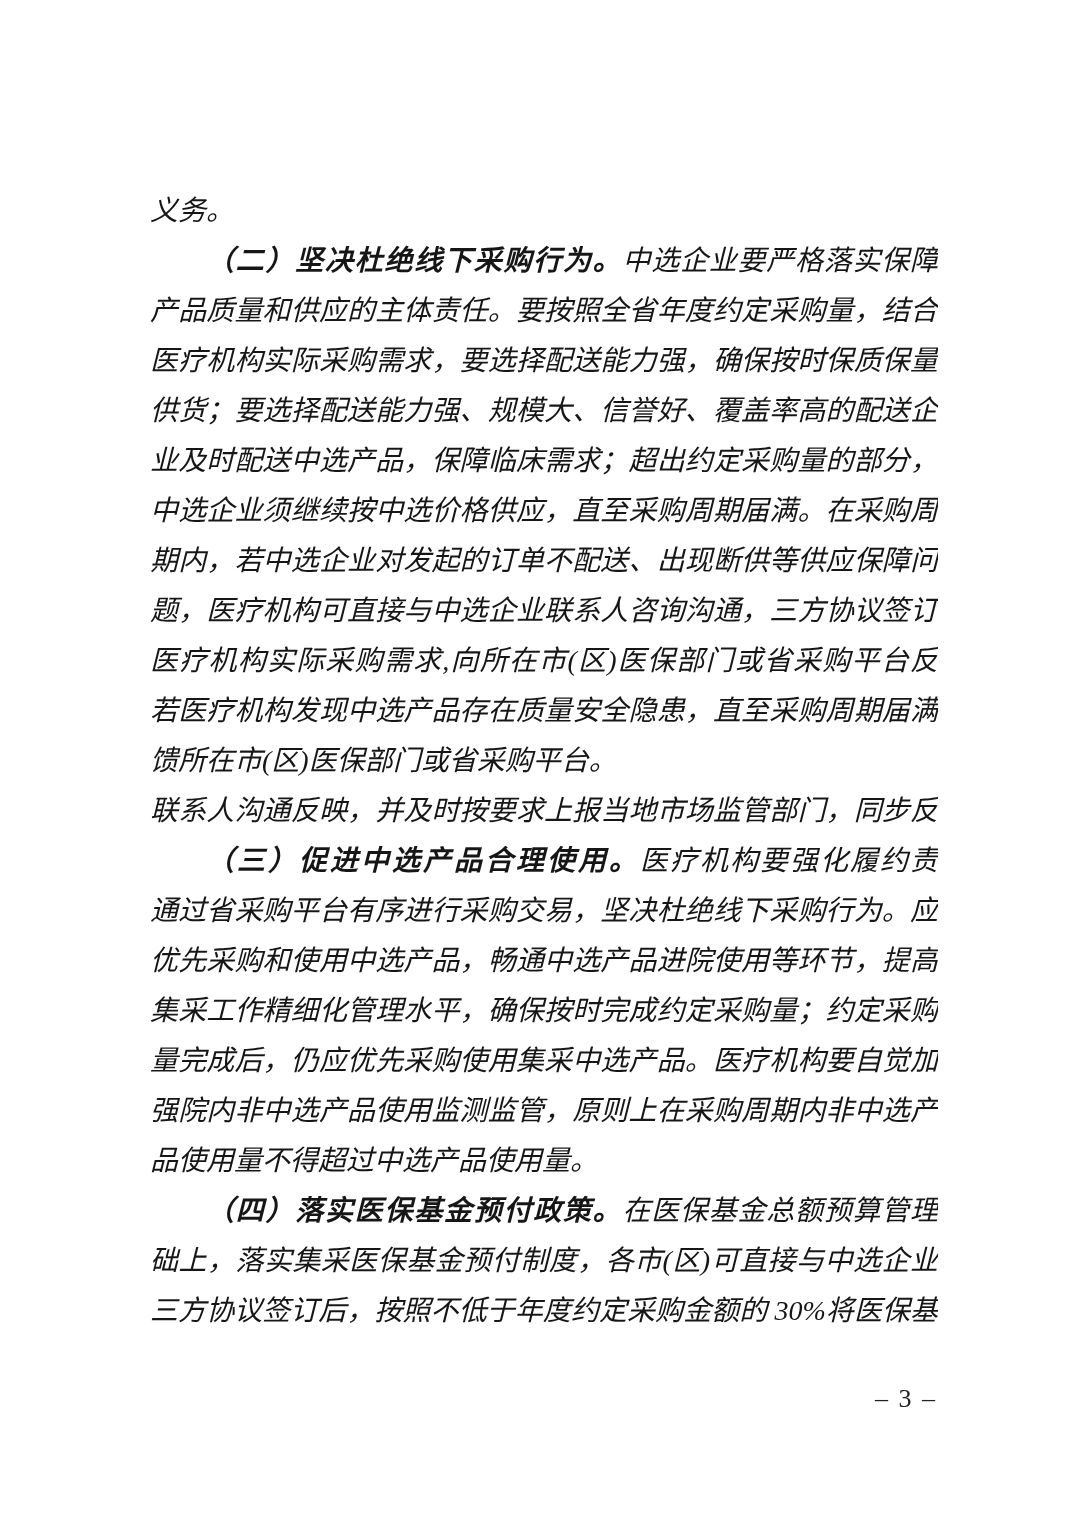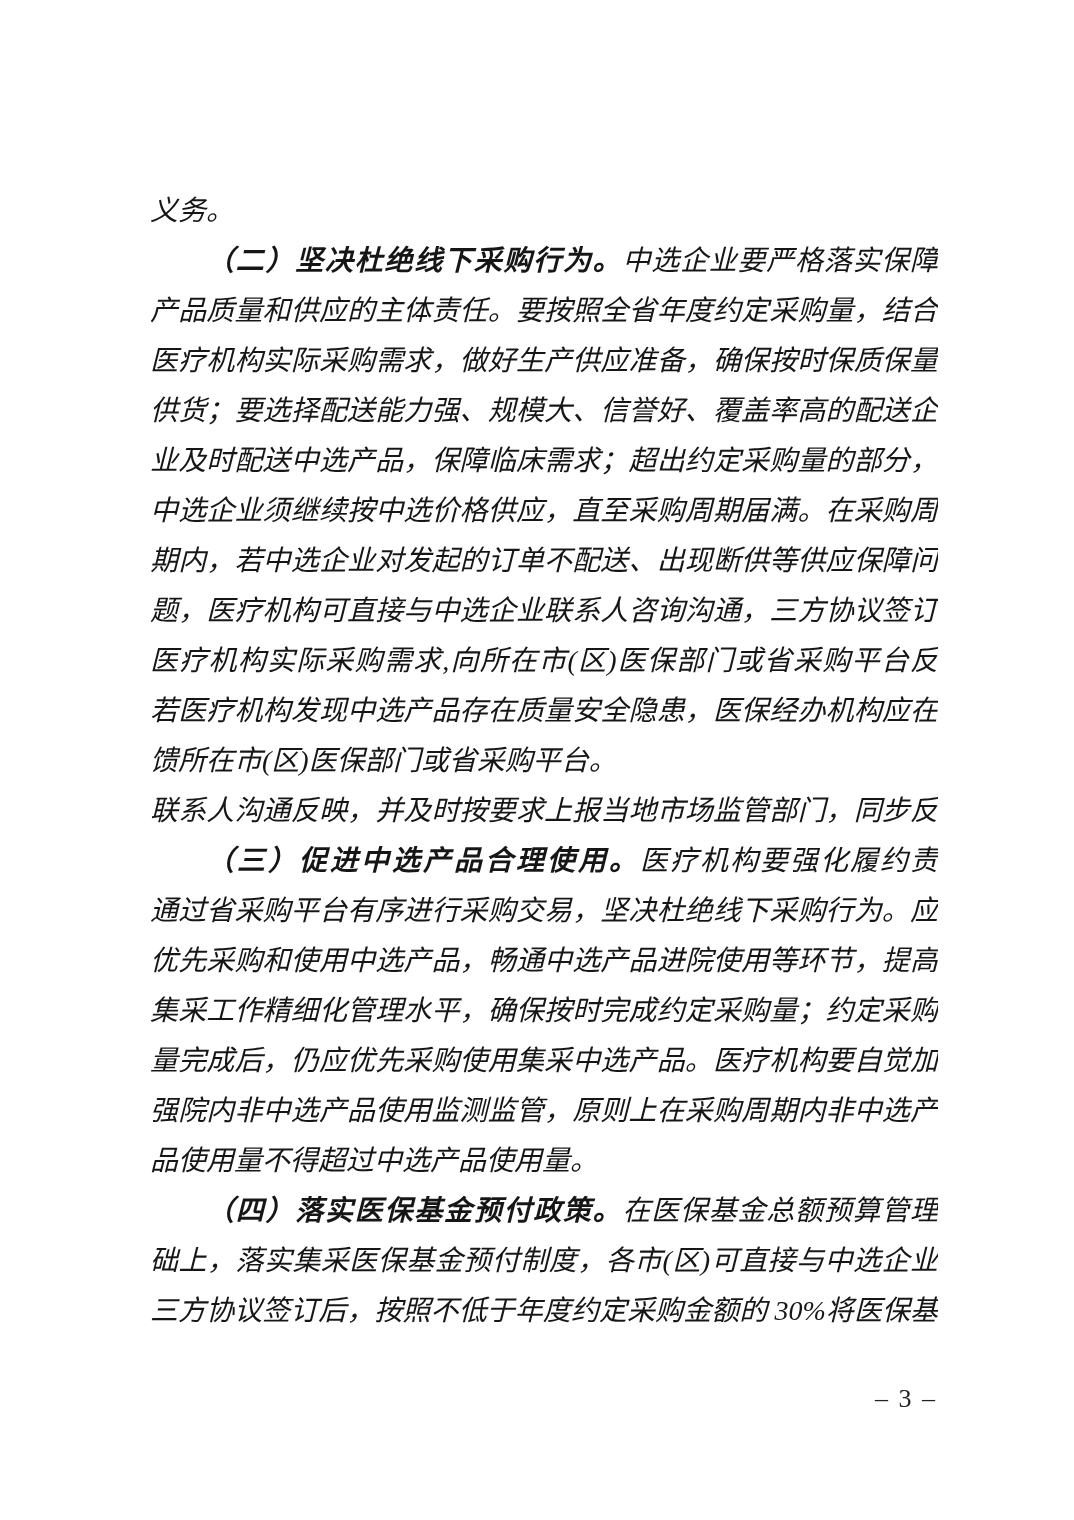--- a/index.html
+++ b/index.html
@@ -56,28 +56,28 @@
   }
 </style>
 </head>
 <body>
 
 <div class="page">
   <div class="content">
     <div class="line"><span class="lead"></span><span>义务。</span></div>
     <div class="line fill indent"><span class="lead">（二）坚决杜绝线下采购行为。</span><span>中选企业要严格落实保障中选</span></div>
     <div class="line fill"><span class="lead"></span><span>产品质量和供应的主体责任。要按照全省年度约定采购量，结合</span></div>
-    <div class="line fill"><span class="lead"></span><span>医疗机构实际采购需求，做好生产供应准备，确保按时保质保量</span></div>
+    <div class="line fill"><span class="lead"></span><span>医疗机构实际采购需求，要选择配送能力强，确保按时保质保量</span></div>
     <div class="line fill"><span class="lead"></span><span>供货；要选择配送能力强、规模大、信誉好、覆盖率高的配送企</span></div>
     <div class="line fill"><span class="lead"></span><span>业及时配送中选产品，保障临床需求；超出约定采购量的部分，</span></div>
     <div class="line fill"><span class="lead"></span><span>中选企业须继续按中选价格供应，直至采购周期届满。在采购周</span></div>
     <div class="line fill"><span class="lead"></span><span>期内，若中选企业对发起的订单不配送、出现断供等供应保障问</span></div>
     <div class="line fill"><span class="lead"></span><span>题，医疗机构可直接与中选企业联系人咨询沟通，三方协议签订后</span></div>
     <div class="line fill"><span class="lead"></span><span>医疗机构实际采购需求,向所在市(区)医保部门或省采购平台反映;</span></div>
-    <div class="line fill"><span class="lead"></span><span>若医疗机构发现中选产品存在质量安全隐患，医保经办机构应在</span></div>
+    <div class="line fill"><span class="lead"></span><span>若医疗机构发现中选产品存在质量安全隐患，直至采购周期届满</span></div>
     <div class="line"><span class="lead"></span><span>馈所在市(区)医保部门或省采购平台。</span></div>
     <div class="line fill"><span class="lead"></span><span>联系人沟通反映，并及时按要求上报当地市场监管部门，同步反</span></div>
     <div class="line fill indent"><span class="lead">（三）促进中选产品合理使用。</span><span>医疗机构要强化履约责任，</span></div>
     <div class="line fill"><span class="lead"></span><span>通过省采购平台有序进行采购交易，坚决杜绝线下采购行为。应</span></div>
     <div class="line fill"><span class="lead"></span><span>优先采购和使用中选产品，畅通中选产品进院使用等环节，提高</span></div>
     <div class="line fill"><span class="lead"></span><span>集采工作精细化管理水平，确保按时完成约定采购量；约定采购</span></div>
     <div class="line fill"><span class="lead"></span><span>量完成后，仍应优先采购使用集采中选产品。医疗机构要自觉加</span></div>
     <div class="line fill"><span class="lead"></span><span>强院内非中选产品使用监测监管，原则上在采购周期内非中选产</span></div>
     <div class="line"><span class="lead"></span><span>品使用量不得超过中选产品使用量。</span></div>
     <div class="line fill indent"><span class="lead">（四）落实医保基金预付政策。</span><span>在医保基金总额预算管理基</span></div>

